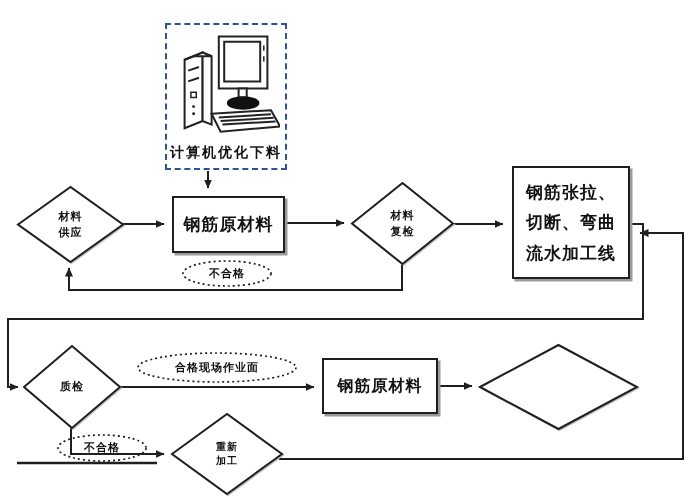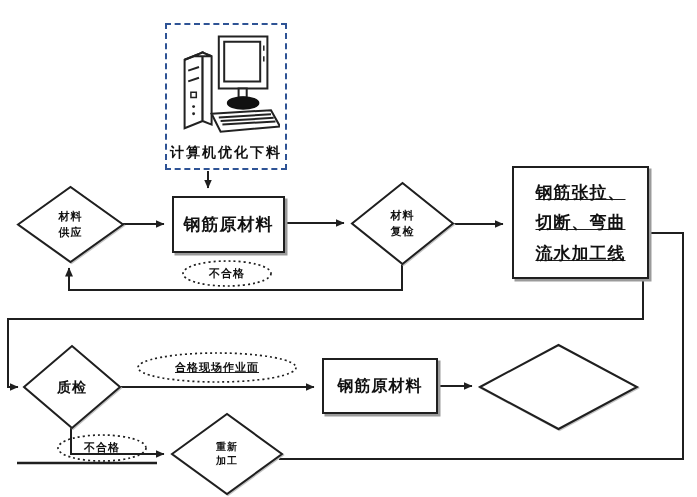--- a/index.html
+++ b/index.html
@@ -25,21 +25,21 @@
   .rectnode{
     box-sizing:border-box;border:2px solid var(--line);background:#fff;
     box-shadow:2.5px 2.5px 0 var(--shadow);
   }
   .rect-large .label{font-size:17px;line-height:1.8;}
   .rect-med .label{font-size:16px;}
   .diamond .shape polygon{fill:#fff;stroke:currentColor;stroke-width:2;}
   .diamond .shape{filter:drop-shadow(1.5px 1.5px 0 #c2c2c2);}
   .fs13 .label{font-size:11px;}
   .fs14 .label{font-size:10px;}
-  .fs15 .label{font-size:14px;}
+  .fs15 .label{font-size:11px;}
   .badge .shape ellipse{fill:none;stroke:currentColor;}
   .badge .label{font-weight:700;}
   .badge-dotted .shape ellipse{stroke-width:1.7;stroke-dasharray:2 3;}
   .badge-dashed .shape ellipse{stroke-width:3.4;stroke-dasharray:10 7;}
   .badge-dashed .label{color:var(--pass-text);font-size:16px;letter-spacing:2px;}
   .computer-box{
     box-sizing:border-box;border:2px dashed var(--dashed-box-border);background:#fff;
     flex-direction:column;justify-content:flex-start;padding-top:4px;
   }
   .computer-box .label{font-size:14px;margin-top:1px;letter-spacing:2px;}
@@ -112,42 +112,42 @@
   </div>
 
   <div class="node diamond fs13" style="left:352px;top:183px;width:101px;height:81px;">
     <svg class="shape" viewBox="0 0 101 81" preserveAspectRatio="none">
         <polygon points="0,40.5 50.5,0 101,40.5 50.5,81"></polygon>
       </svg>
     <span class="label">材料
 复检</span>
   </div>
 
-  <div class="node rectnode rect-large" style="left:512px;top:166px;width:137px;height:113px;text-decoration:underline;">
+  <div class="node rectnode rect-large" style="left:512px;top:166px;width:118px;height:113px;">
     <span class="label">钢筋张拉、
 切断、弯曲
 流水加工线</span>
   </div>
 
 
   <div class="node badge badge-dotted fs13" style="left:181px;top:259px;width:92px;height:29px;">
     <svg class="shape" viewBox="0 0 92 29" preserveAspectRatio="none">
         <ellipse cx="46" cy="14.5" rx="44" ry="12.5"></ellipse>
       </svg>
     <span class="label">不合格</span>
   </div>
 
   <div class="node diamond fs15" style="left:24px;top:346px;width:96px;height:82px;">
     <svg class="shape" viewBox="0 0 96 82" preserveAspectRatio="none">
         <polygon points="0,41 48,0 96,41 48,82"></polygon>
       </svg>
     <span class="label">质检</span>
   </div>
 
-  <div class="node badge badge-dotted fs13" style="left:136px;top:351px;width:162px;height:33px;text-decoration:underline;">
+  <div class="node badge badge-dotted fs13" style="left:136px;top:351px;width:162px;height:33px;">
     <svg class="shape" viewBox="0 0 162 33" preserveAspectRatio="none">
         <ellipse cx="81" cy="16.5" rx="79" ry="14.5"></ellipse>
       </svg>
     <span class="label">合格现场作业面</span>
   </div>
 
   <div class="node rectnode rect-med" style="left:322px;top:358px;width:116px;height:56px;">
     <span class="label">钢筋原材料</span>
   </div>
 

